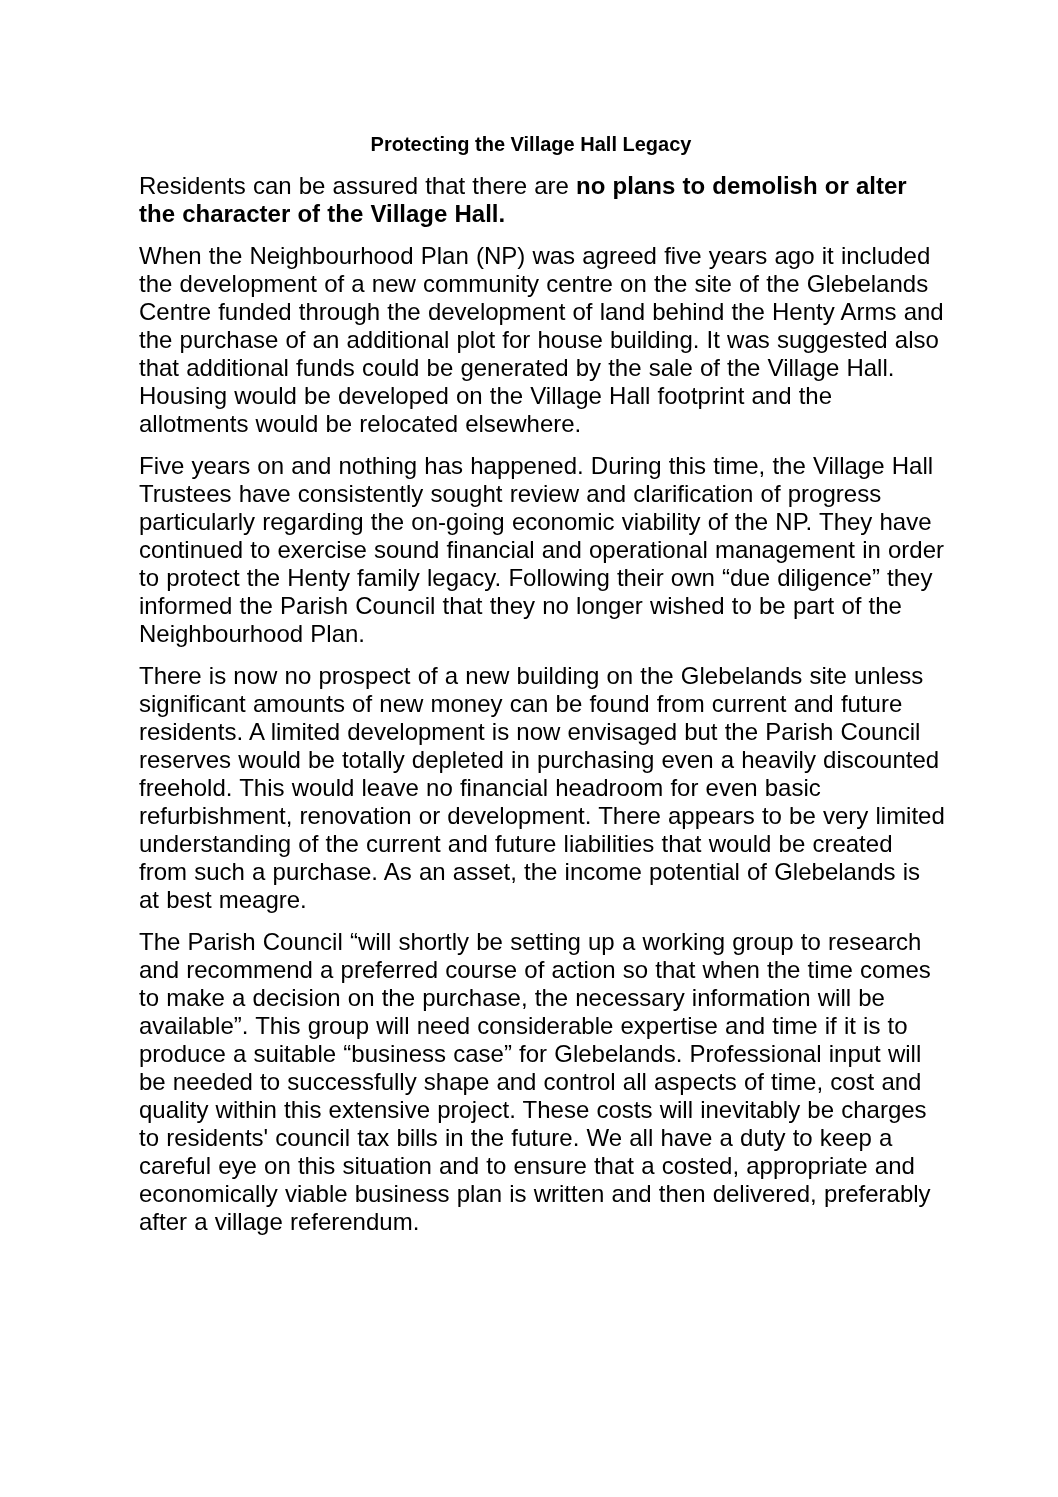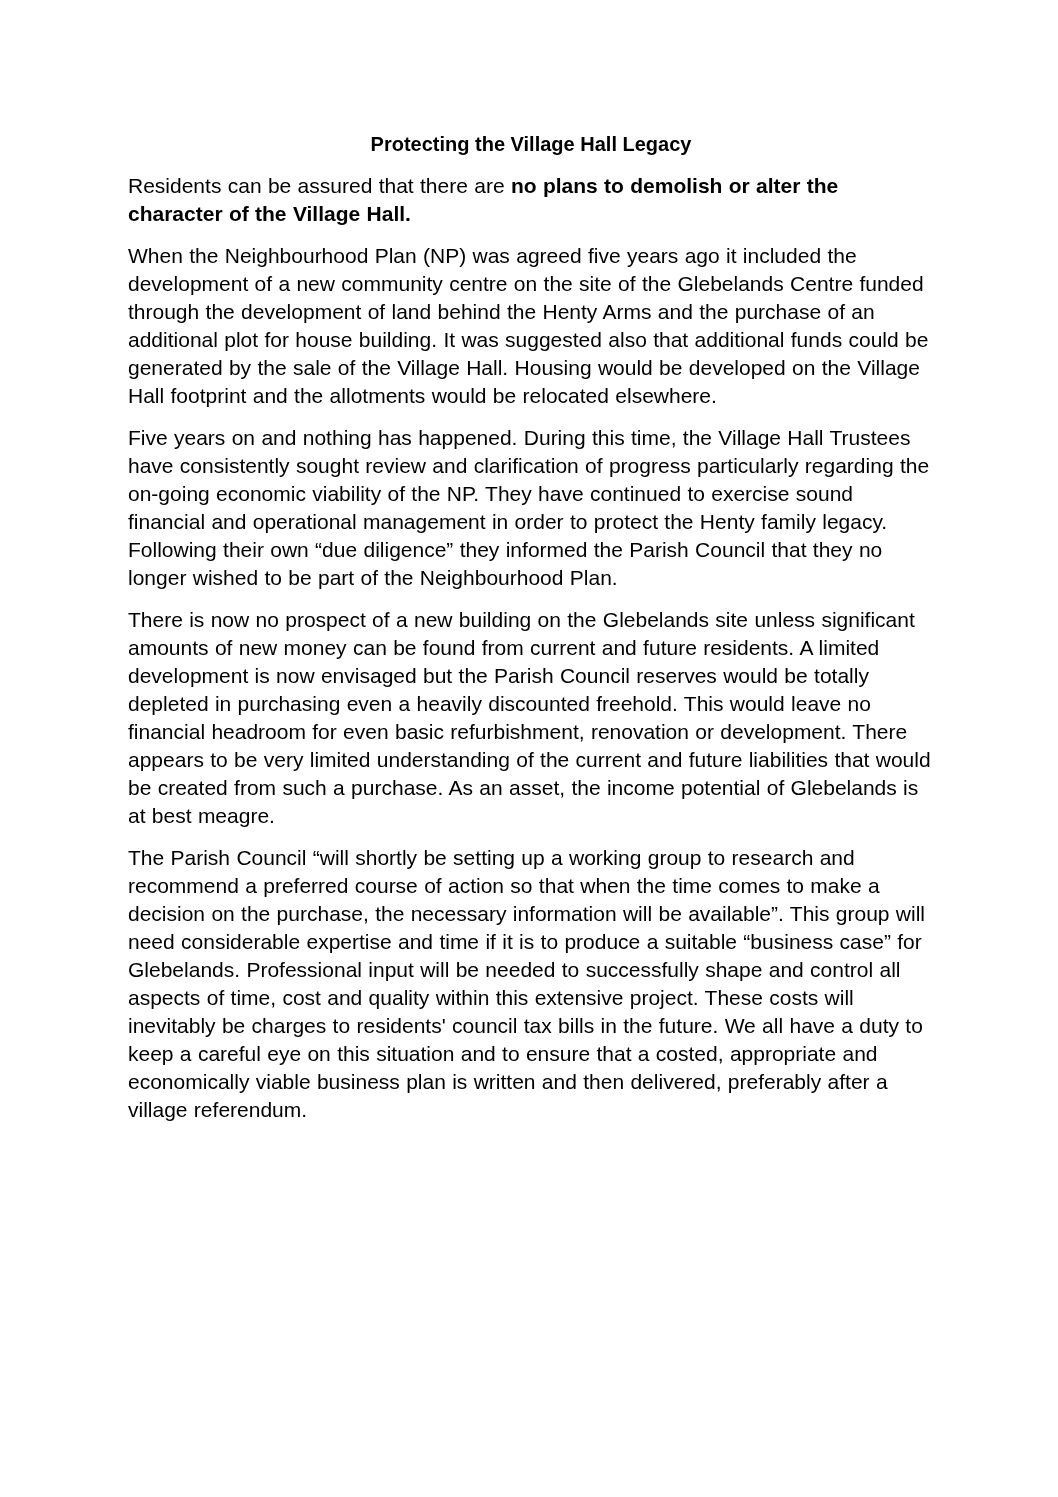--- a/index.html
+++ b/index.html
@@ -22,23 +22,23 @@
     }
     .doc-title {
       font-size: 20px;
       line-height: 28px;
       font-weight: bold;
       text-align: center;
       margin: 0 0 14px 0;
       width: 806px;
     }
     .doc-paragraph {
-      font-size: 21px;
+      font-size: 24px;
       line-height: 28px;
-      margin: 0 0 14px 0;
+      margin: 0 0 14px 11px;
       width: 806px;
       text-align: left;
       word-spacing: 0.5px;
     }
     .doc-paragraph strong {
       font-weight: bold;
     }
     .signature {
       margin-bottom: 0;
     }

